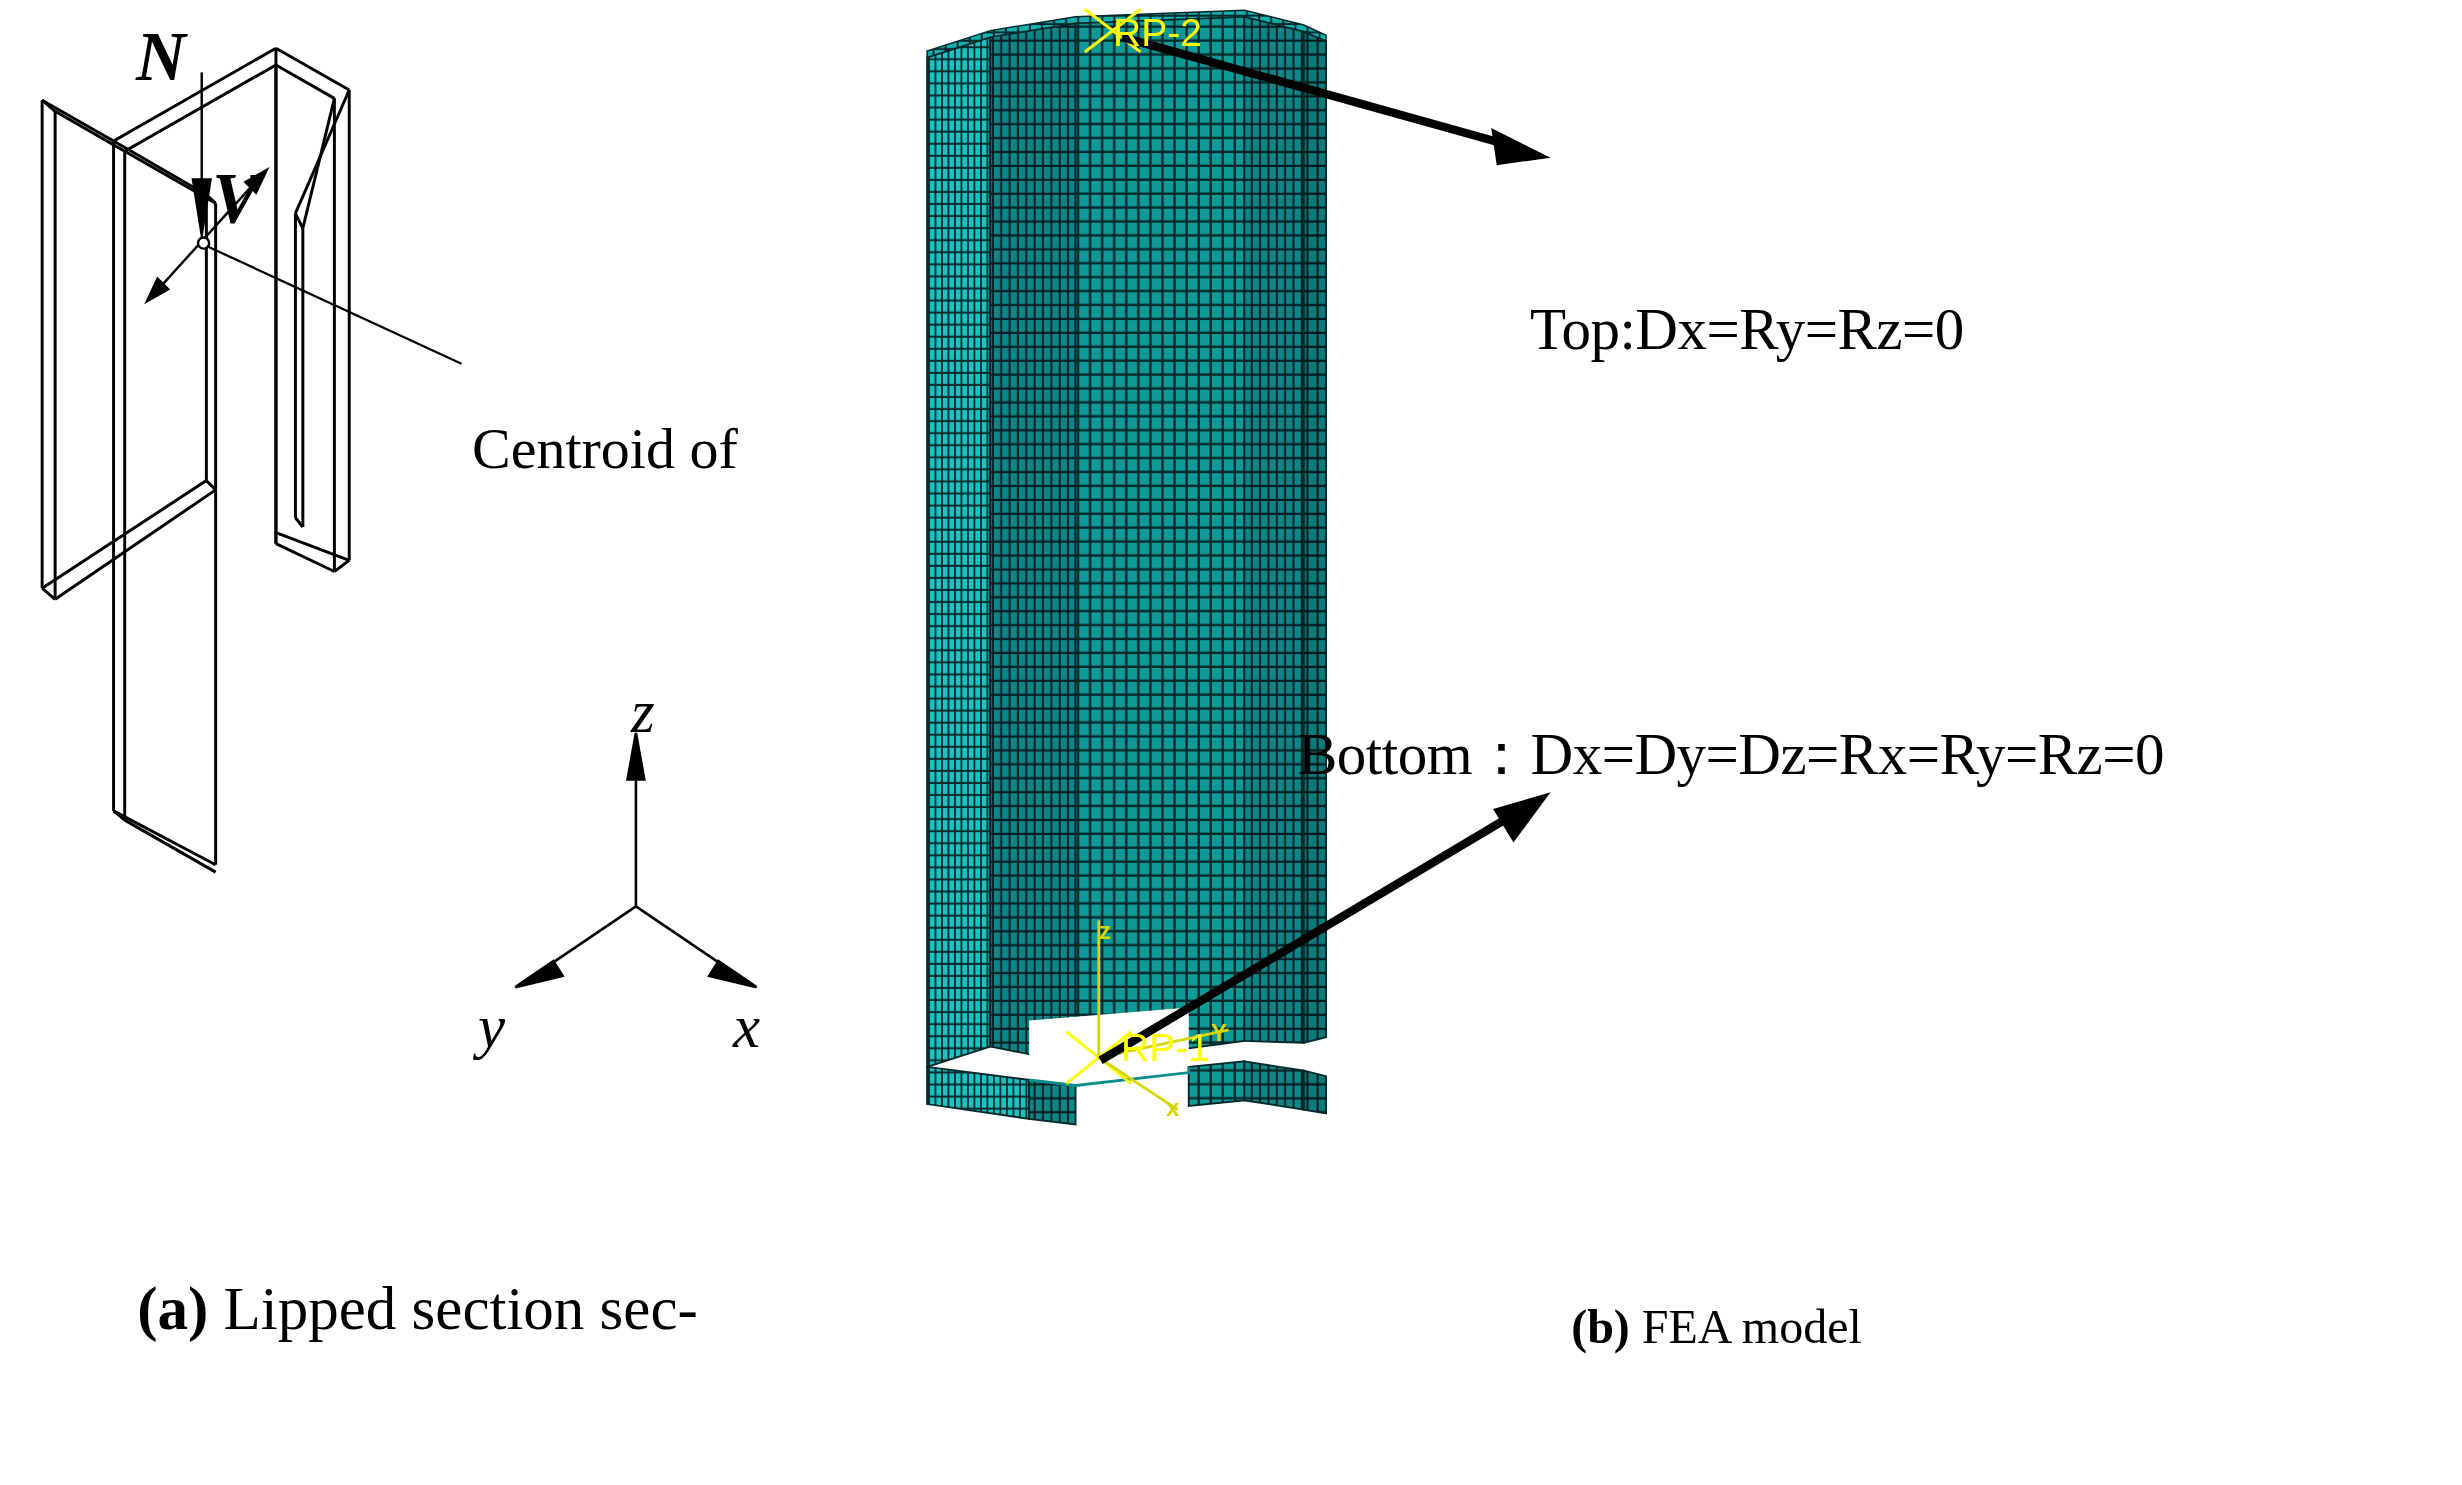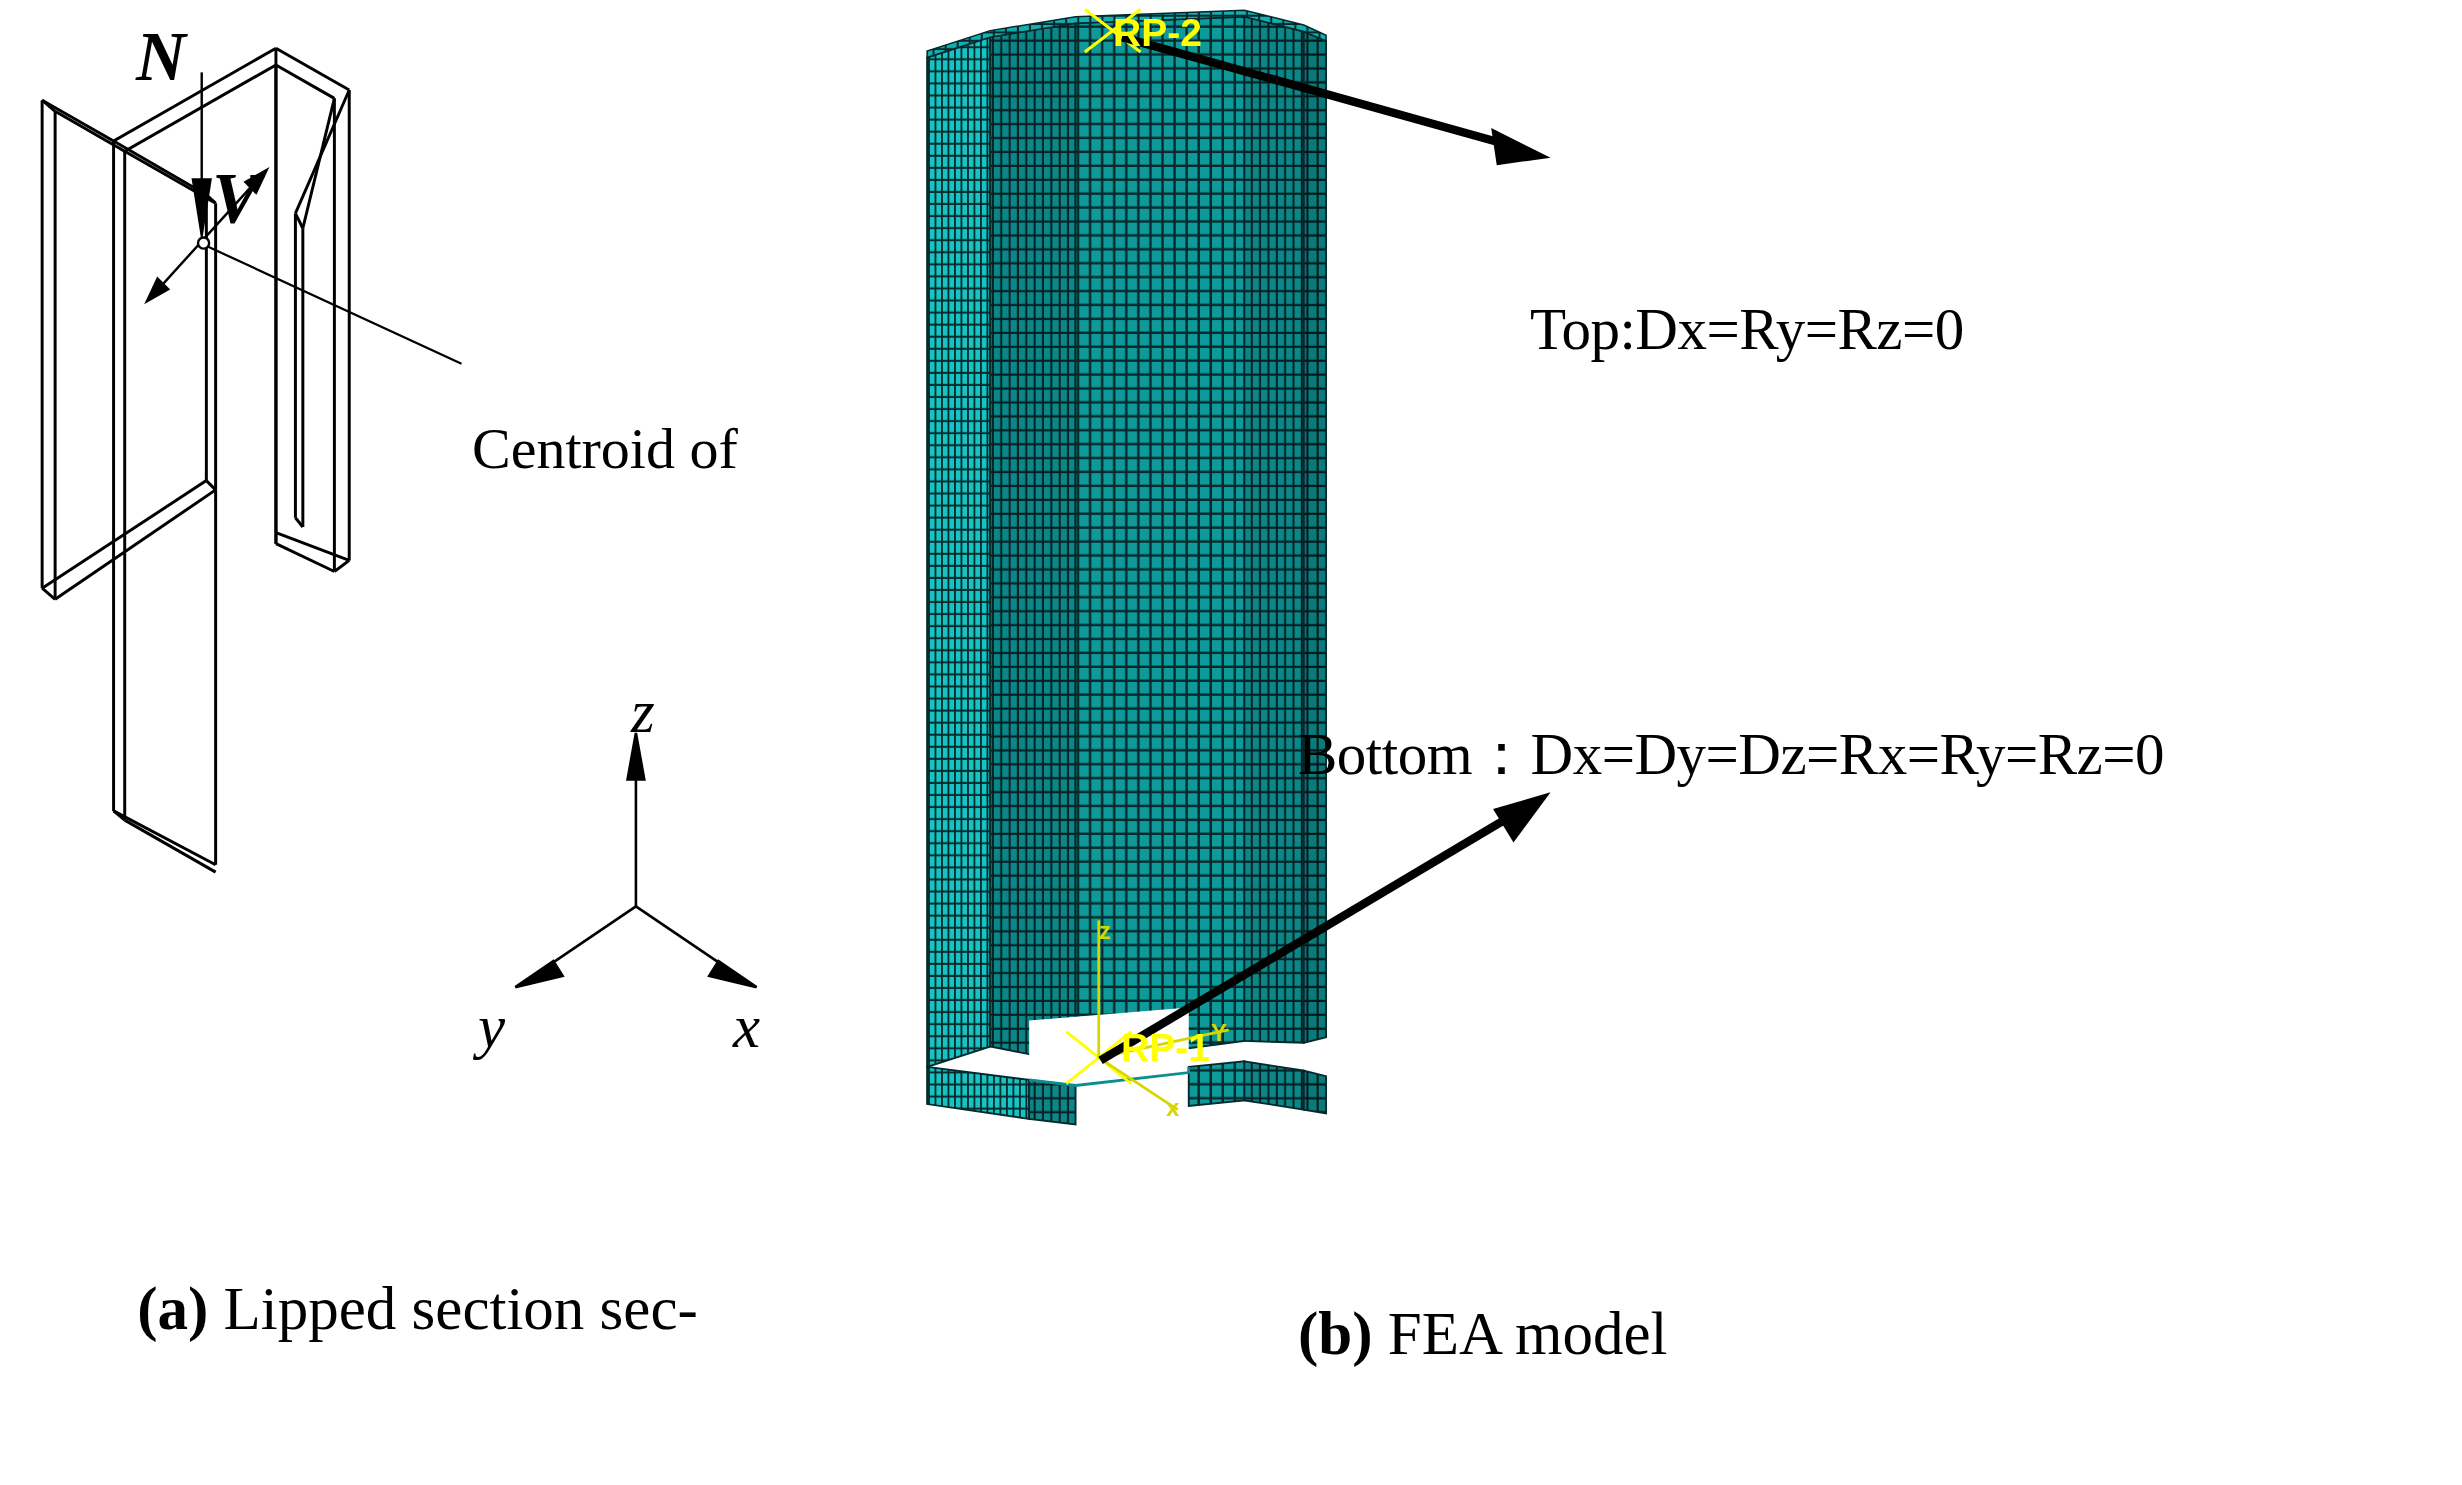--- a/index.html
+++ b/index.html
@@ -76,24 +76,24 @@
     font-size: 61px;
     text-align: center;
     color: #000;
     line-height: 1.28;
   }
   #caption-a .cap-line { display: block; }
   #caption-a .cap-letter { font-weight: 700; }
 
   #caption-b {
     position: absolute;
-    left: 1298px; top: 1299px;
+    left: 1364px; top: 1299px;
     width: 705px;
-    font-size: 61px;
-    text-align: left;
+    font-size: 48px;
+    text-align: center;
     color: #000;
   }
   #caption-b .cap-letter { font-weight: 700; }
 
   
   #bc-top {
     position: absolute;
     left: 1530px; top: 295px;
     font-size: 59px;
     font-weight: 400;
@@ -108,21 +108,21 @@
     font-weight: 400;
     color: #000;
     white-space: pre;
     letter-spacing: -0.5px;
   }
 
   
   .rp-lbl {
     position: absolute;
     font-family: "Liberation Sans", "DejaVu Sans", sans-serif;
-    font-weight: 700;
+    font-weight: 400;
     color: #ffff00;
     white-space: pre;
   }
   #rp2-label { left: 1113px; top: 11px;  font-size: 39px; }
   #rp1-label { left: 1121px; top: 1026px; font-size: 39px; }
 
   .triad-lbl {
     position: absolute;
     font-family: "Liberation Sans", "DejaVu Sans", sans-serif;
     font-weight: 700;

